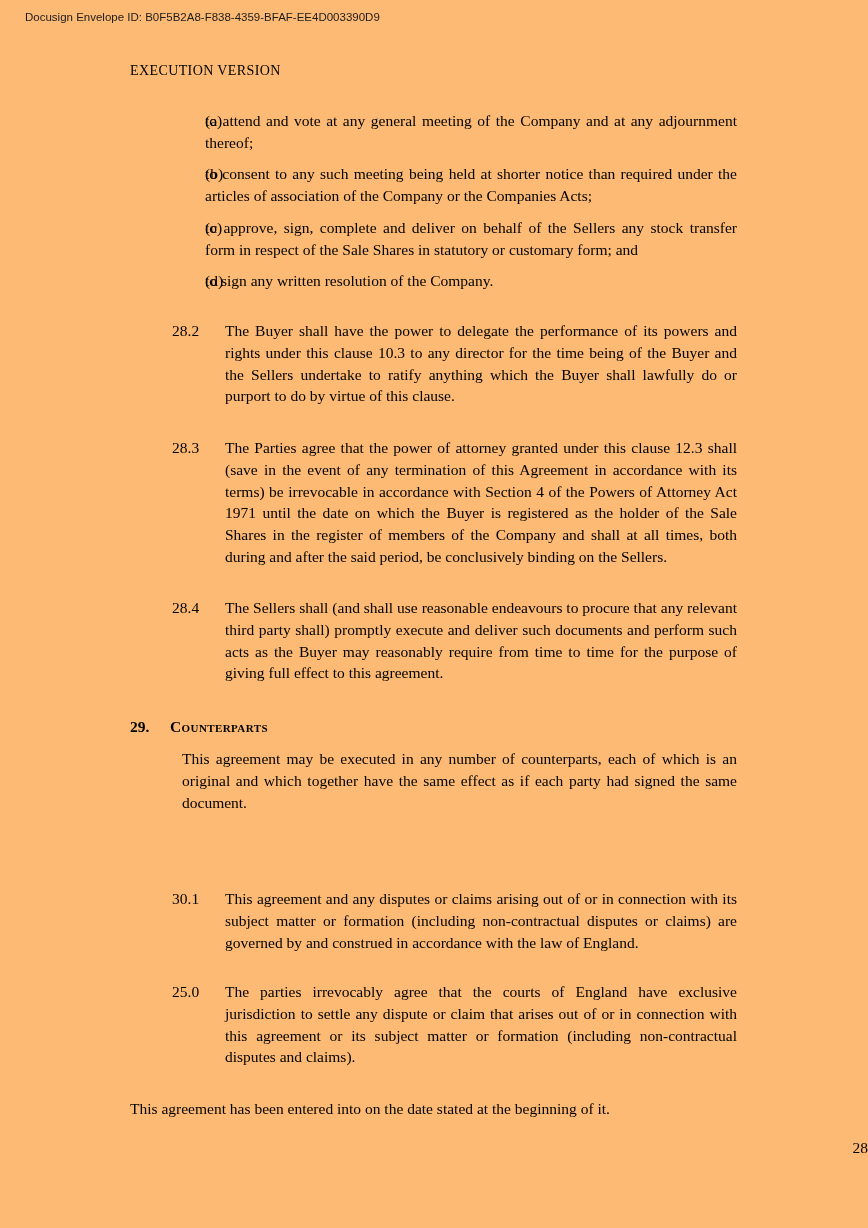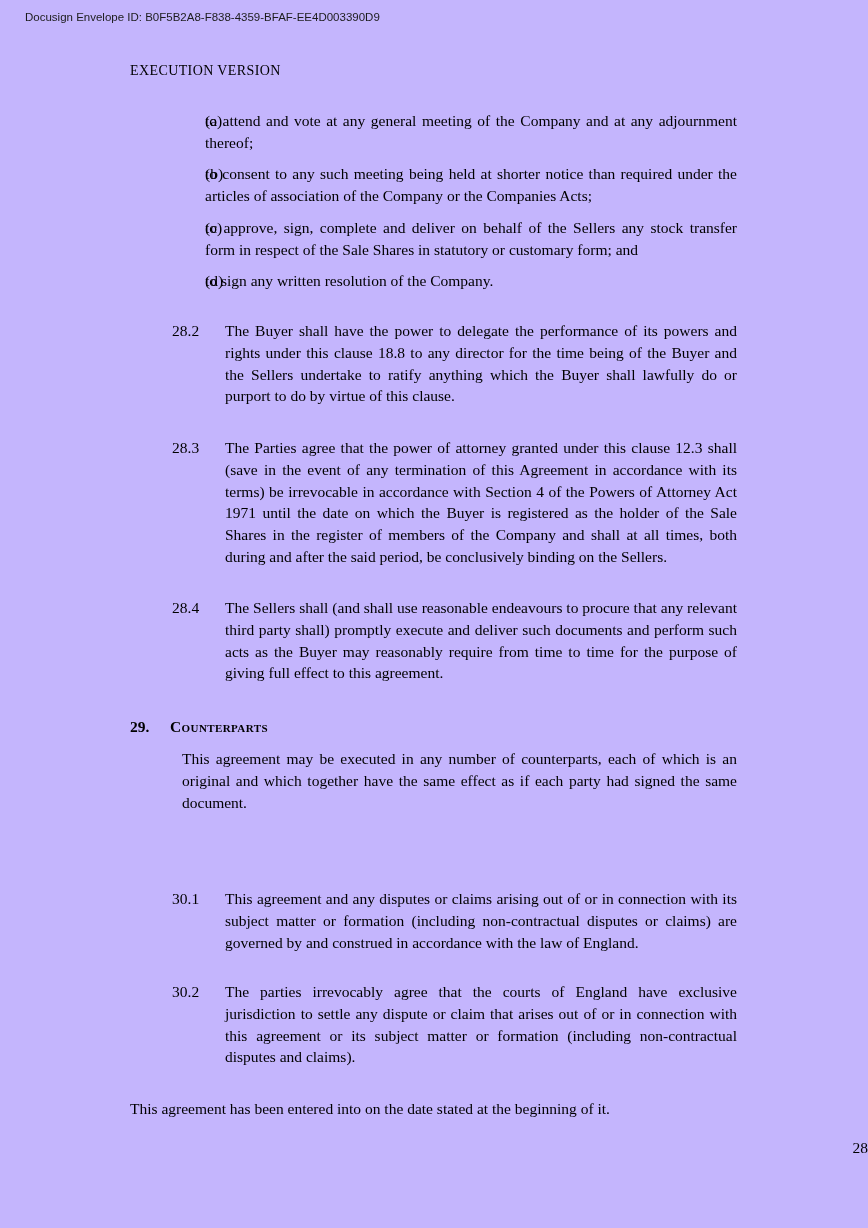--- a/index.html
+++ b/index.html
@@ -4,21 +4,21 @@
 <style>
   html, body {
     margin: 0;
     padding: 0;
     background: #ffffff;
   }
   .page {
     position: relative;
     width: 868px;
     height: 1228px;
-    background: #c4b5fd;
+    background: #fdba74;
     font-family: "Liberation Serif", serif;
     font-size: 15.5px;
     line-height: 21.8px;
     color: #000000;
     overflow: hidden;
   }
   .docusign-header {
     position: absolute;
     left: 25px;
     top: 10px;
@@ -115,21 +115,21 @@
     <span class="hang-label">(c)</span>
     <div class="hang-text">to approve, sign, complete and deliver on behalf of the Sellers any stock transfer form in respect of the Sale Shares in statutory or customary form; and</div>
   </div>
   <div class="hang item" style="top:270px">
     <span class="hang-label">(d)</span>
     <div class="hang-text">to sign any written resolution of the Company.</div>
   </div>
 
   <div class="hang clause" style="top:320px">
     <span class="hang-label">28.2</span>
-    <div class="hang-text">The Buyer shall have the power to delegate the performance of its powers and rights under this clause 18.8 to any director for the time being of the Buyer and the Sellers undertake to ratify anything which the Buyer shall lawfully do or purport to do by virtue of this clause.</div>
+    <div class="hang-text">The Buyer shall have the power to delegate the performance of its powers and rights under this clause 10.3 to any director for the time being of the Buyer and the Sellers undertake to ratify anything which the Buyer shall lawfully do or purport to do by virtue of this clause.</div>
   </div>
   <div class="hang clause" style="top:437px">
     <span class="hang-label">28.3</span>
     <div class="hang-text">The Parties agree that the power of attorney granted under this clause 12.3 shall (save in the event of any termination of this Agreement in accordance with its terms) be irrevocable in accordance with Section 4 of the Powers of Attorney Act 1971 until the date on which the Buyer is registered as the holder of the Sale Shares in the register of members of the Company and shall at all times, both during and after the said period, be conclusively binding on the Sellers.</div>
   </div>
   <div class="hang clause" style="top:597px">
     <span class="hang-label">28.4</span>
     <div class="hang-text">The Sellers shall (and shall use reasonable endeavours to procure that any relevant third party shall) promptly execute and deliver such documents and perform such acts as the Buyer may reasonably require from time to time for the purpose of giving full effect to this agreement.</div>
   </div>
 
@@ -137,21 +137,21 @@
     <span class="sec-num">29.</span>
     <div class="sec-title">Counterparts</div>
   </div>
   <div class="section-para" style="top:748px">This agreement may be executed in any number of counterparts, each of which is an original and which together have the same effect as if each party had signed the same document.</div>
 
   <div class="hang clause" style="top:888px">
     <span class="hang-label">30.1</span>
     <div class="hang-text">This agreement and any disputes or claims arising out of or in connection with its subject matter or formation (including non-contractual disputes or claims) are governed by and construed in accordance with the law of England.</div>
   </div>
   <div class="hang clause" style="top:981px">
-    <span class="hang-label">30.2</span>
+    <span class="hang-label">25.0</span>
     <div class="hang-text">The parties irrevocably agree that the courts of England have exclusive jurisdiction to settle any dispute or claim that arises out of or in connection with this agreement or its subject matter or formation (including non-contractual disputes and claims).</div>
   </div>
 
   <div class="closing-line">This agreement has been entered into on the date stated at the beginning of it.</div>
 
   <div class="page-number">28</div>
 
 </div>
 
 </body></html>

